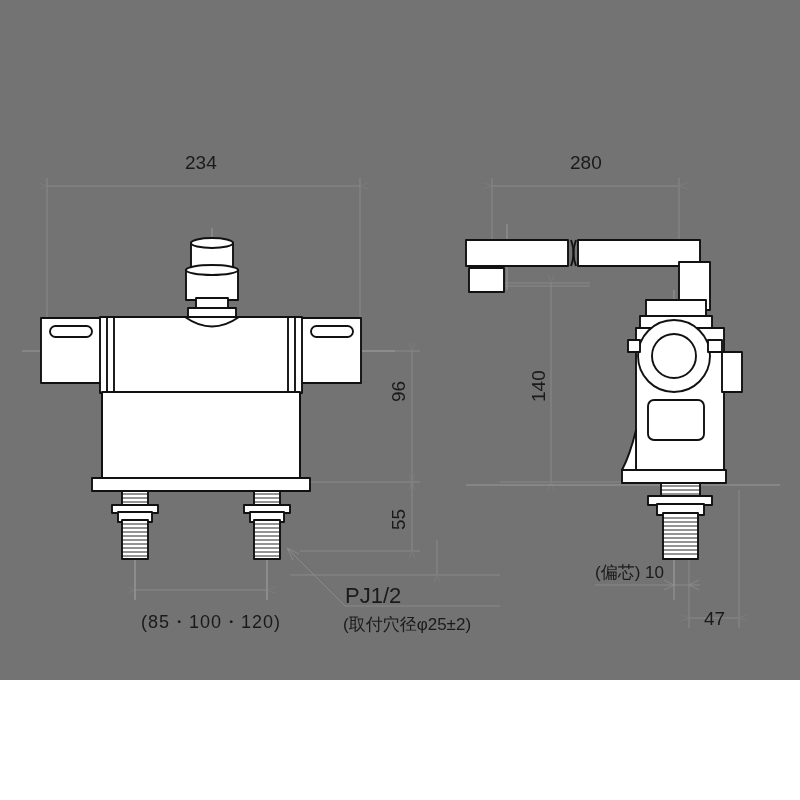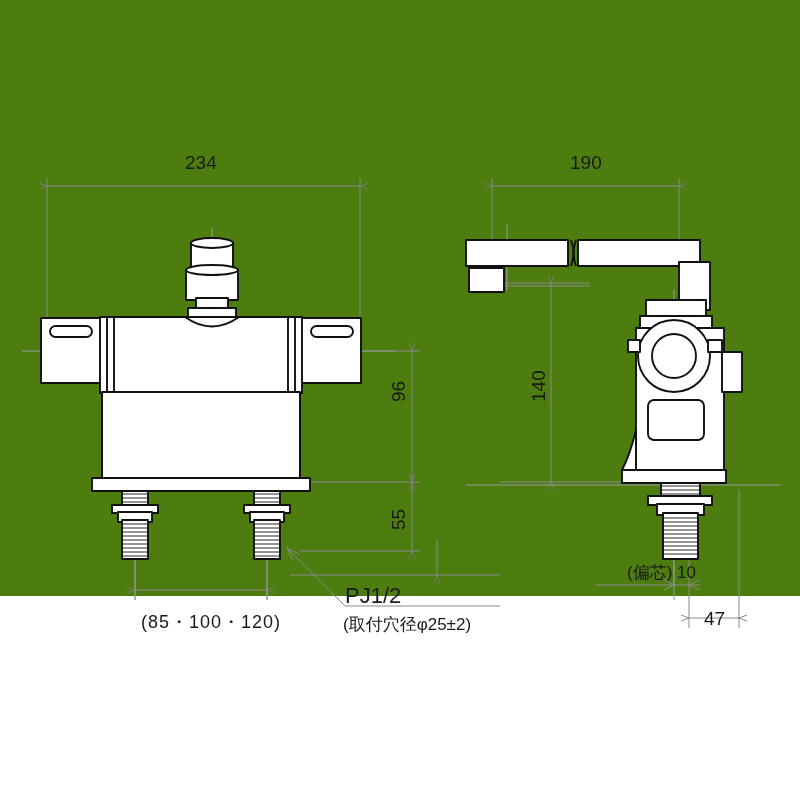--- a/index.html
+++ b/index.html
@@ -1,18 +1,18 @@
 <!DOCTYPE html>
 <html><head>
 <meta charset="utf-8">
 <style>
   html,body{margin:0;padding:0;background:#ffffff;}
   body{width:800px;height:800px;overflow:hidden;
        font-family:"Liberation Sans","DejaVu Sans",sans-serif;}
-  #sheet{position:relative;width:800px;height:596px;background:#4d7c0f;}
+  #sheet{position:relative;width:800px;height:680px;background:#737373;}
   #sheet svg{display:block;}
   .lbl{position:absolute;color:#1a1a1a;white-space:nowrap;}
 </style>
 </head>
 <body>
 
 <div id="sheet">
 
 <svg width="800" height="800" viewBox="0 0 800 800">
 
@@ -208,22 +208,22 @@
 <div class="lbl" style="left:388px;top:402px;font-size:19px;transform:rotate(-90deg);transform-origin:left top;">96</div>
 
 <div class="lbl" style="left:388px;top:530px;font-size:19px;transform:rotate(-90deg);transform-origin:left top;">55</div>
 
 <div class="lbl" style="left:141px;top:610px;font-size:18px;letter-spacing:1px;text-align:center;">(85・100・120)</div>
 
 <div class="lbl" style="left:345px;top:583px;font-size:22px;">PJ1/2</div>
 
 <div class="lbl" style="left:343px;top:613px;font-size:17px;">(取付穴径φ25±2)</div>
 
-<div class="lbl" style="left:570px;top:152px;font-size:19px;">190</div>
+<div class="lbl" style="left:570px;top:152px;font-size:19px;">280</div>
 
 <div class="lbl" style="left:528px;top:402px;font-size:19px;transform:rotate(-90deg);transform-origin:left top;">140</div>
 
-<div class="lbl" style="left:595px;top:561px;font-size:17px;margin-left:32px;">(偏芯) 10</div>
+<div class="lbl" style="left:595px;top:561px;font-size:17px;">(偏芯) 10</div>
 
 <div class="lbl" style="left:704px;top:608px;font-size:19px;">47</div>
 
 
 </div>
 
 </body></html>

